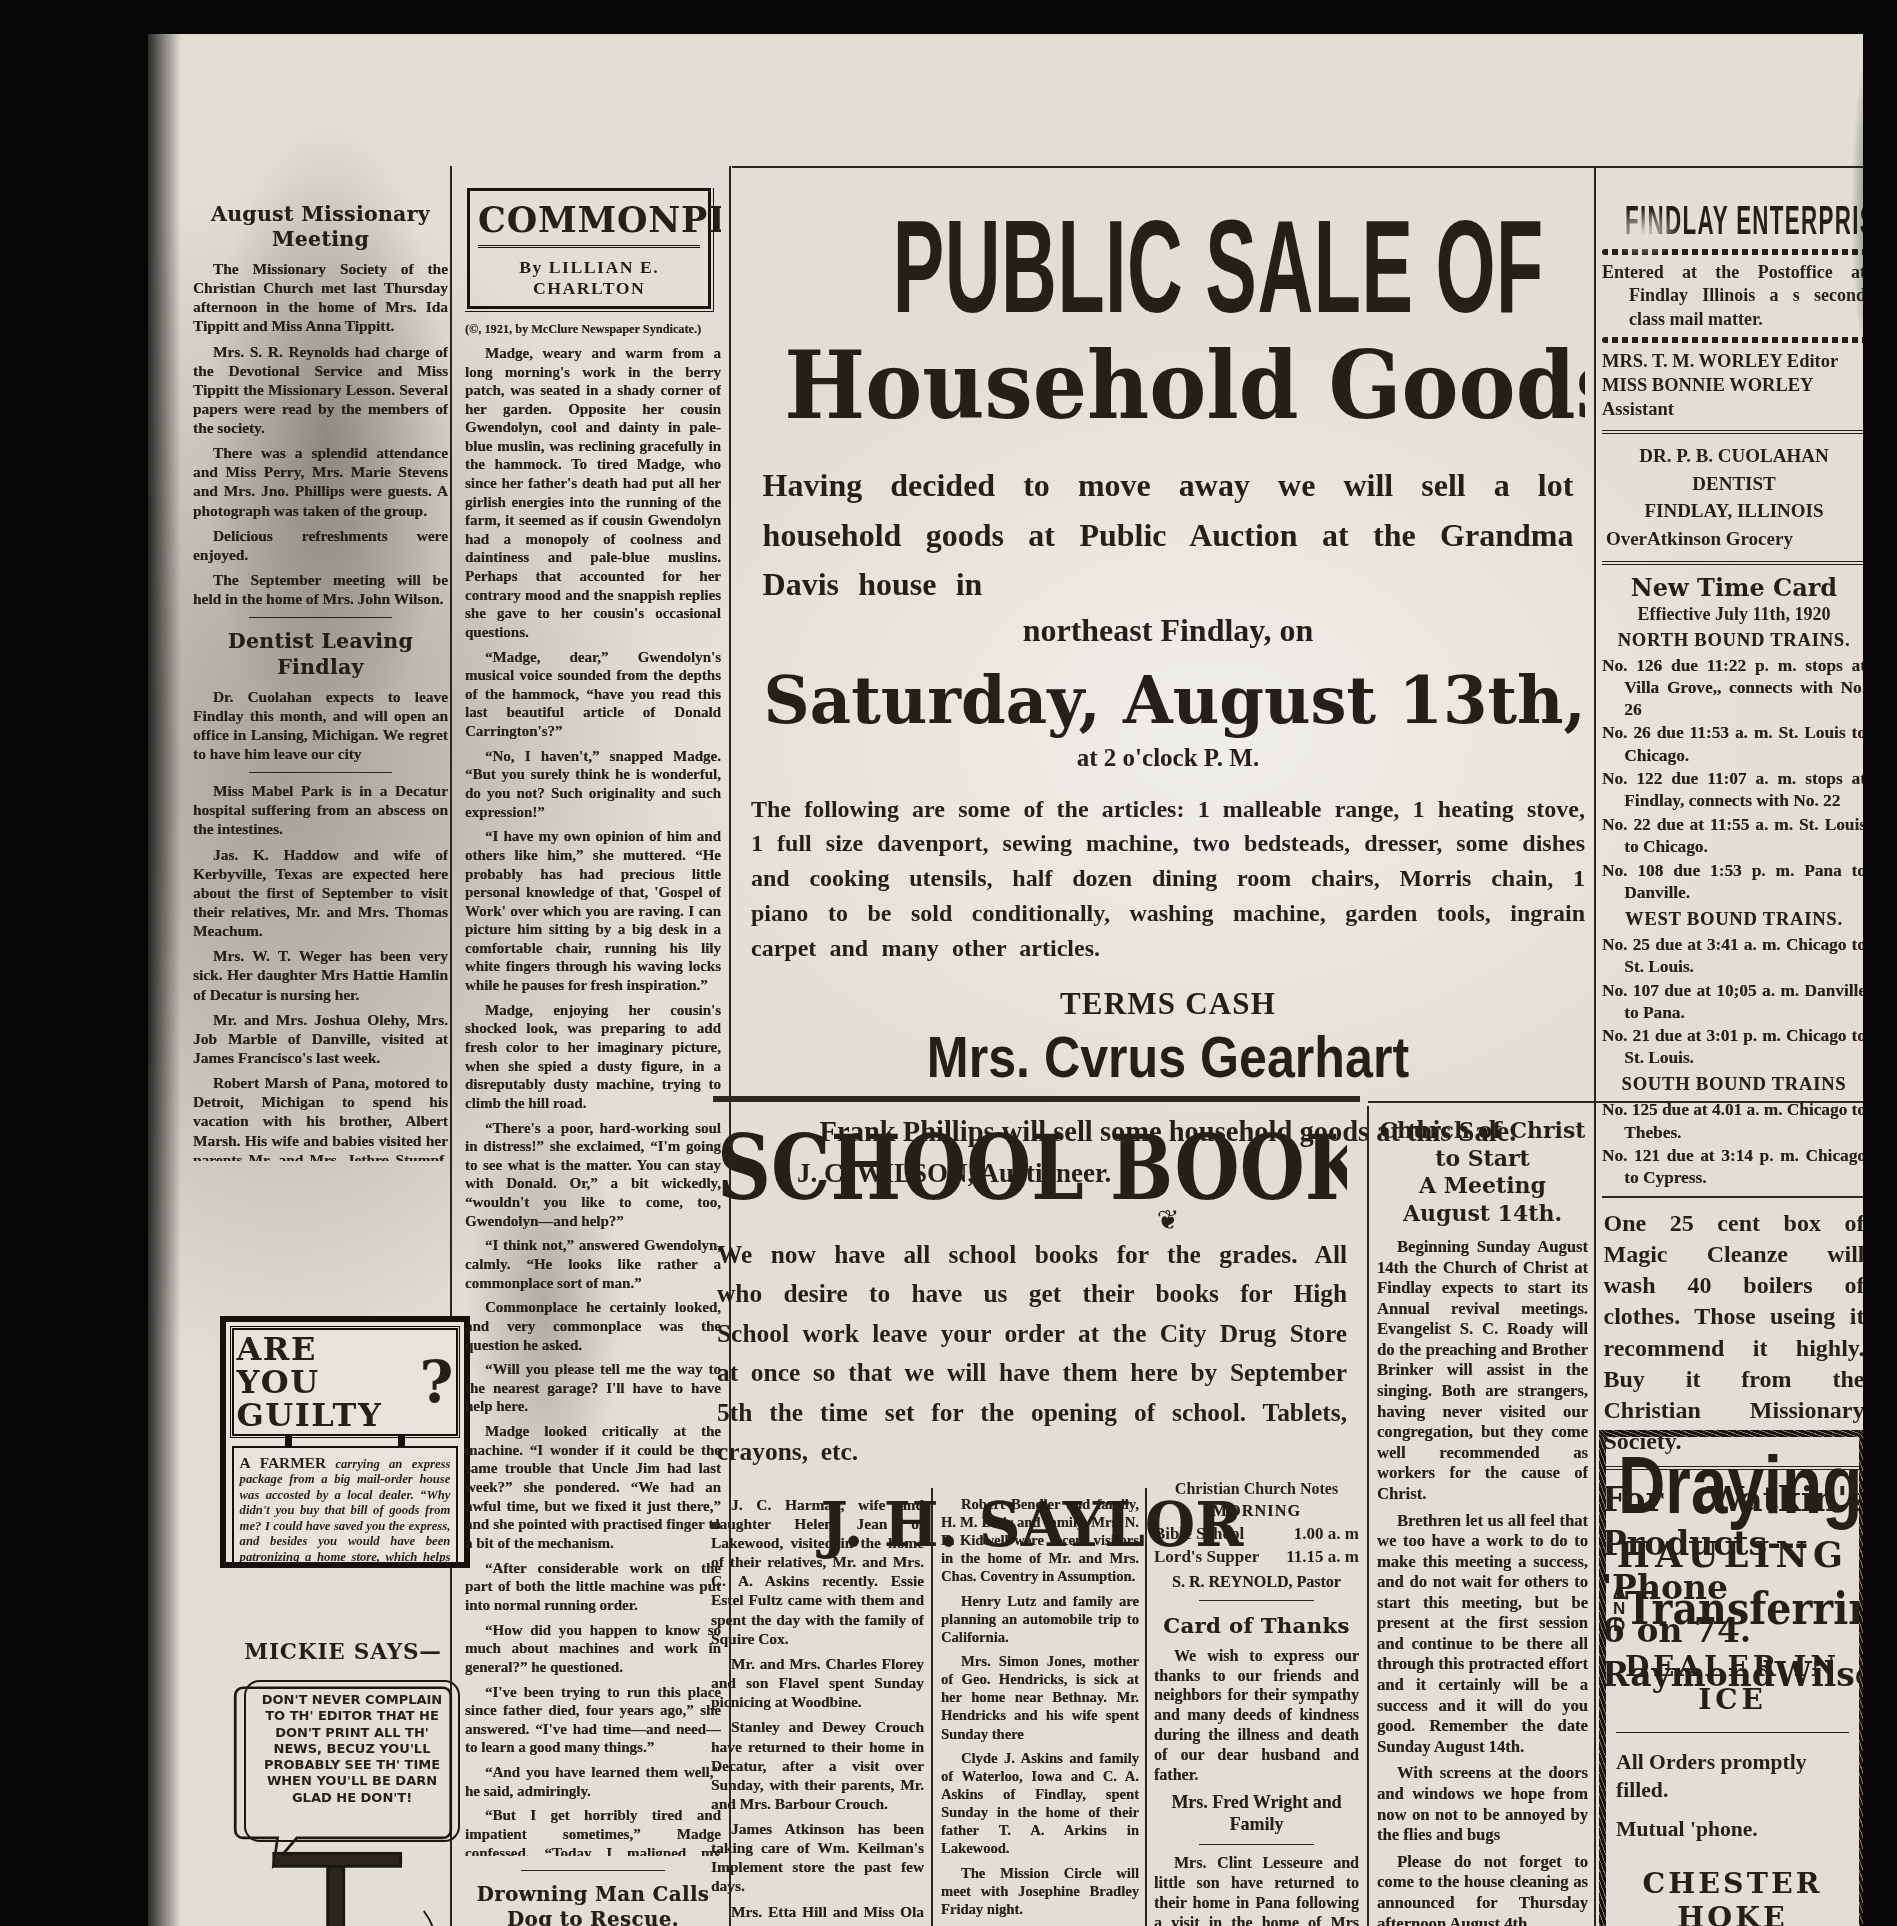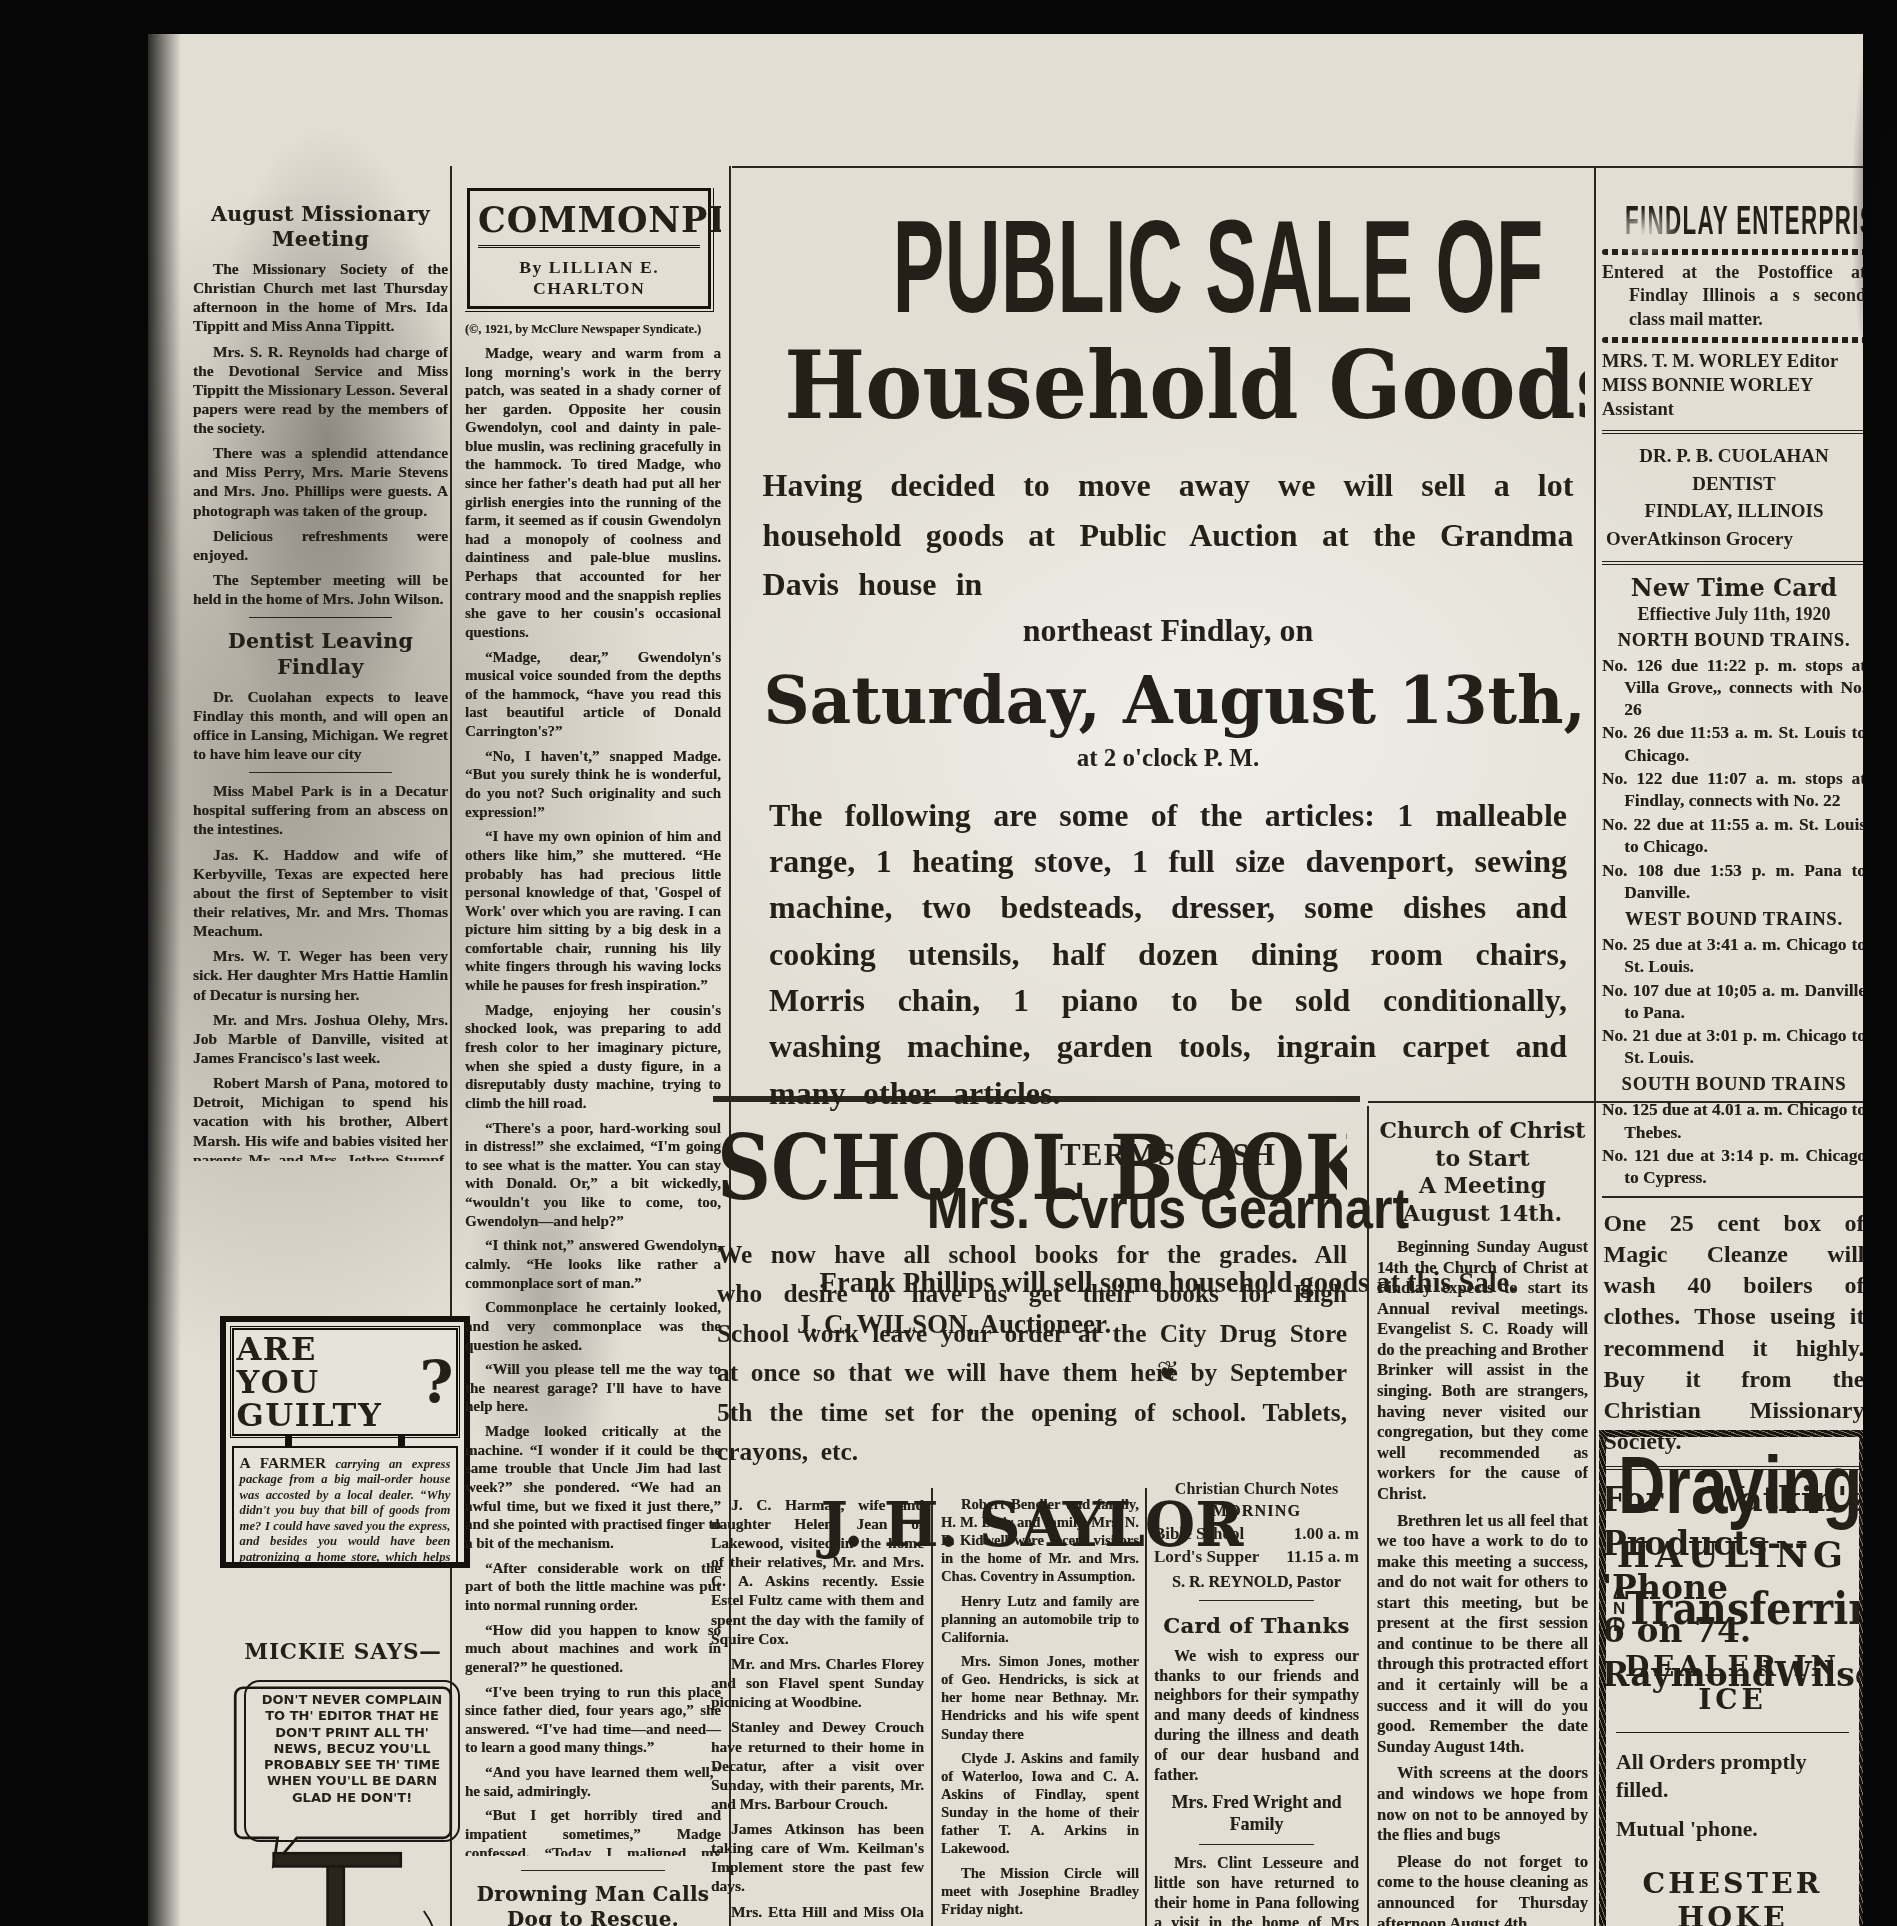--- a/index.html
+++ b/index.html
@@ -31,21 +31,21 @@
   
   .sale{position:absolute;left:751px;top:208px;width:834px;text-align:center;overflow:hidden;}
   .sale .l1{font-family:"Liberation Sans",sans-serif;font-weight:700;font-size:117px;white-space:nowrap;
             transform:scaleX(.66) scaleY(1.12);transform-origin:center;line-height:1;letter-spacing:0.8px;}
   .sale .l2{font-family:"DejaVu Serif",serif;font-weight:700;font-size:93px;white-space:nowrap;
             transform:scaleX(.92);transform-origin:center;line-height:1.05;margin-top:11.6px;}
   .sale .intro{font-size:32px;font-weight:700;text-align:justify;line-height:1.55;margin:27px 11.6px 0;word-spacing:.35em;}
   .sale .introt{font-size:32px;font-weight:700;margin:1.5px 0 15.4px;}
   .sale .date{font-family:"DejaVu Serif",serif;font-weight:700;font-size:66px;white-space:nowrap;transform:scaleX(.97);line-height:1.1;}
   .sale .time{font-size:25px;font-weight:700;margin:7px 0 20px;}
-  .sale .body{font-size:32px;font-weight:700;text-align:justify;line-height:1.45;margin:0 18px;word-spacing:.3em;}
+  .sale .body{font-size:24px;font-weight:700;text-align:justify;line-height:1.45;margin:0 0;word-spacing:.3em;}
   .sale .terms{font-size:31px;font-weight:700;margin:21px 0 3.9px;letter-spacing:1.2px;}
   .sale .gsig{font-family:"Liberation Sans",sans-serif;font-weight:700;font-size:57px;white-space:nowrap;
               transform:scaleX(.88);line-height:1.1;margin-top:3.9px;}
   .sale .note{font-size:28.5px;font-weight:700;margin-top:27px;}
   .sale .auct{font-size:27px;font-weight:700;text-align:left;margin:10px 0 0 46px;}
   .sale .orn{font-size:27px;margin-top:15.4px;}
   
   .school{position:absolute;left:717px;top:1123px;width:630px;overflow:hidden;}
   .school .t{font-family:"DejaVu Serif",serif;font-weight:700;font-size:89px;white-space:nowrap;
              transform:scaleX(.84);transform-origin:left;line-height:1;}

